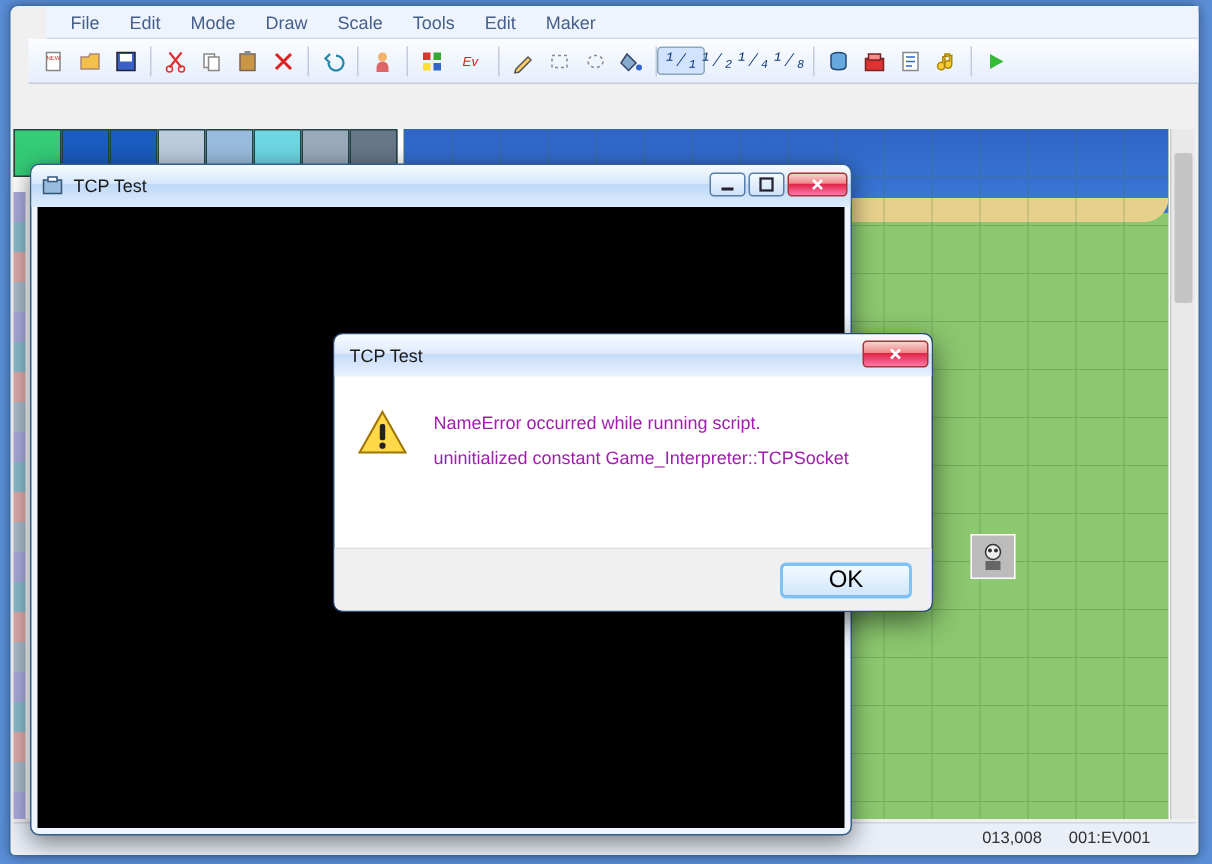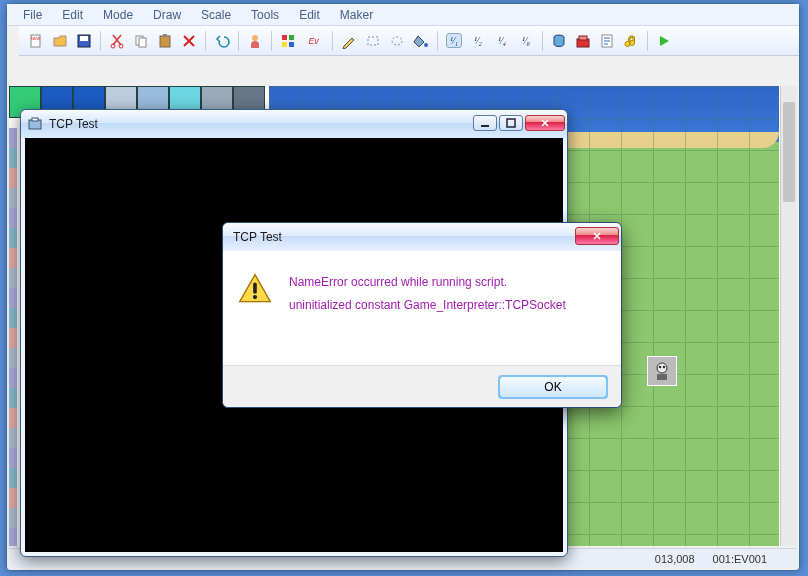--- a/index.html
+++ b/index.html
@@ -11,29 +11,29 @@
   .titlebar { height: 28px; background: linear-gradient(#f7fbff,#d6e7fb 45%,#c0d9f7 46%,#dcecff);
     border-radius: 6px 6px 0 0; display: flex; align-items: center; padding: 0 2px 0 6px; }
   .titlebar .icon { width: 16px; height: 16px; margin-right: 6px; }
   .titlebar .title { font-size: 12px; color: #1a1a1a; flex: 1; white-space: nowrap; }
   .winbtns { display: flex; gap: 2px; margin-top: -2px; }
   .winbtn { width: 30px; height: 20px; border: 1px solid #5a7ca8; border-radius: 3px;
     background: linear-gradient(#f4f9ff,#cfe2f9); display: flex; align-items: center; justify-content: center;
     font-size: 11px; color: #224; cursor: pointer; }
   .winbtn.close { width: 46px; background: linear-gradient(#f7d2cf,#e88 45%,#d24 46%,#f7a); color: #fff; border-color:#a33; }
   .winbtn.close svg, .winbtn svg { width:10px; height:10px; }
-  .menubar { height: 22px; background:#eef4fd; border-bottom:1px solid #cfd9e8; display:flex; align-items:center; padding-left:8px; gap:4px;}
+  .menubar { height: 22px; background:#eef4fd; border-bottom:1px solid #cfd9e8; display:flex; align-items:center; padding-left:8px; gap:4px;margin-left:24px;}
   .menuitem { font-size:12px; color:#476089; padding:2px 8px; cursor:default; }
   .toolbar { height: 30px; background: linear-gradient(#fbfdff,#e6eefc); border-bottom:1px solid #c3cbdc;
     display:flex; align-items:center; padding:0 6px; gap:2px;margin-left:12px; }
   .tb { width:22px; height:22px; display:flex; align-items:center; justify-content:center; border-radius:3px; cursor:pointer;}
   .tb.wide { width:26px; }
   .sep { width:1px; height:20px; background:#c3cbdc; margin:0 3px; }
   .tb svg { width:16px; height:16px; }
-  .frac { font-size:10px; font-style:italic; color:#11397a; font-family:Liberation Serif, serif;text-align:right;}
+  .frac { font-size:13px; font-style:italic; color:#11397a; font-family:Liberation Mono, monospace;text-align:right;}
   .frac.active{ background:#d2e3ff; border:1px solid #8ab; padding:1px 3px; border-radius:3px;}
 
   .content-area { position:absolute; left:2px; right:2px; top:82px; bottom:24px; background:#fff; }
   .tileset { position:absolute; left:0; top:0; width:258px; height:42px; display:flex; flex-wrap:wrap; }
   .tile { width:32px; height:32px; background:#6aa; border:1px solid #244; }
   .map-canvas { position:absolute; left:260px; right:18px; top:0; bottom:0;
     background:#8cc86f; overflow:hidden; }
   .grid-overlay { position:absolute; inset:0;
     background-image: linear-gradient(#4a7a40 1px,transparent 1px),linear-gradient(90deg,#4a7a40 1px,transparent 1px);
     background-size:32px 32px; opacity:.35; }
@@ -62,21 +62,21 @@
   .error-dialog { position:absolute; left:222px; top:222px; width:400px; height:186px;
     border:1px solid #2a4d78; border-radius:6px; background:#fff; box-shadow:0 6px 20px rgba(0,0,0,.55); }
   .error-dialog .titlebar { background:linear-gradient(#f9fcff,#dfeafc 45%,#c6dbf8 46%,#e9f2ff);}
   .error-dialog .winbtn.close{ width:44px; height:18px;}
   .error-body{ padding:20px 14px 10px 14px; display:flex; gap:16px; align-items:flex-start;}
   .warn-icon svg{ width:36px; height:36px;}
   .error-text{ font-size:12px; line-height:1.9; color:#a21caf;}
   .error-footer{ position:absolute; left:0; right:0; bottom:0; height:42px;
     background:#f0f0f0; border-top:1px solid #ddd; border-radius:0 0 6px 6px;
     display:flex; align-items:center; justify-content:flex-end; padding-right:14px;}
-  .ok-btn{ width:108px; height:22px; font-size:12px;
+  .ok-btn{ width:86px; height:22px; font-size:16px;
     border:1px solid #2d78c8; border-radius:3px; outline:2px solid #7ec3f7; outline-offset:-1px;
     background:linear-gradient(#f4faff,#cfe6fb); cursor:pointer; }
 </style>
 </head>
 <body>
 
 <div class="main-window">
   <div class="menubar">
     <span class="menuitem">File</span>
     <span class="menuitem">Edit</span>

